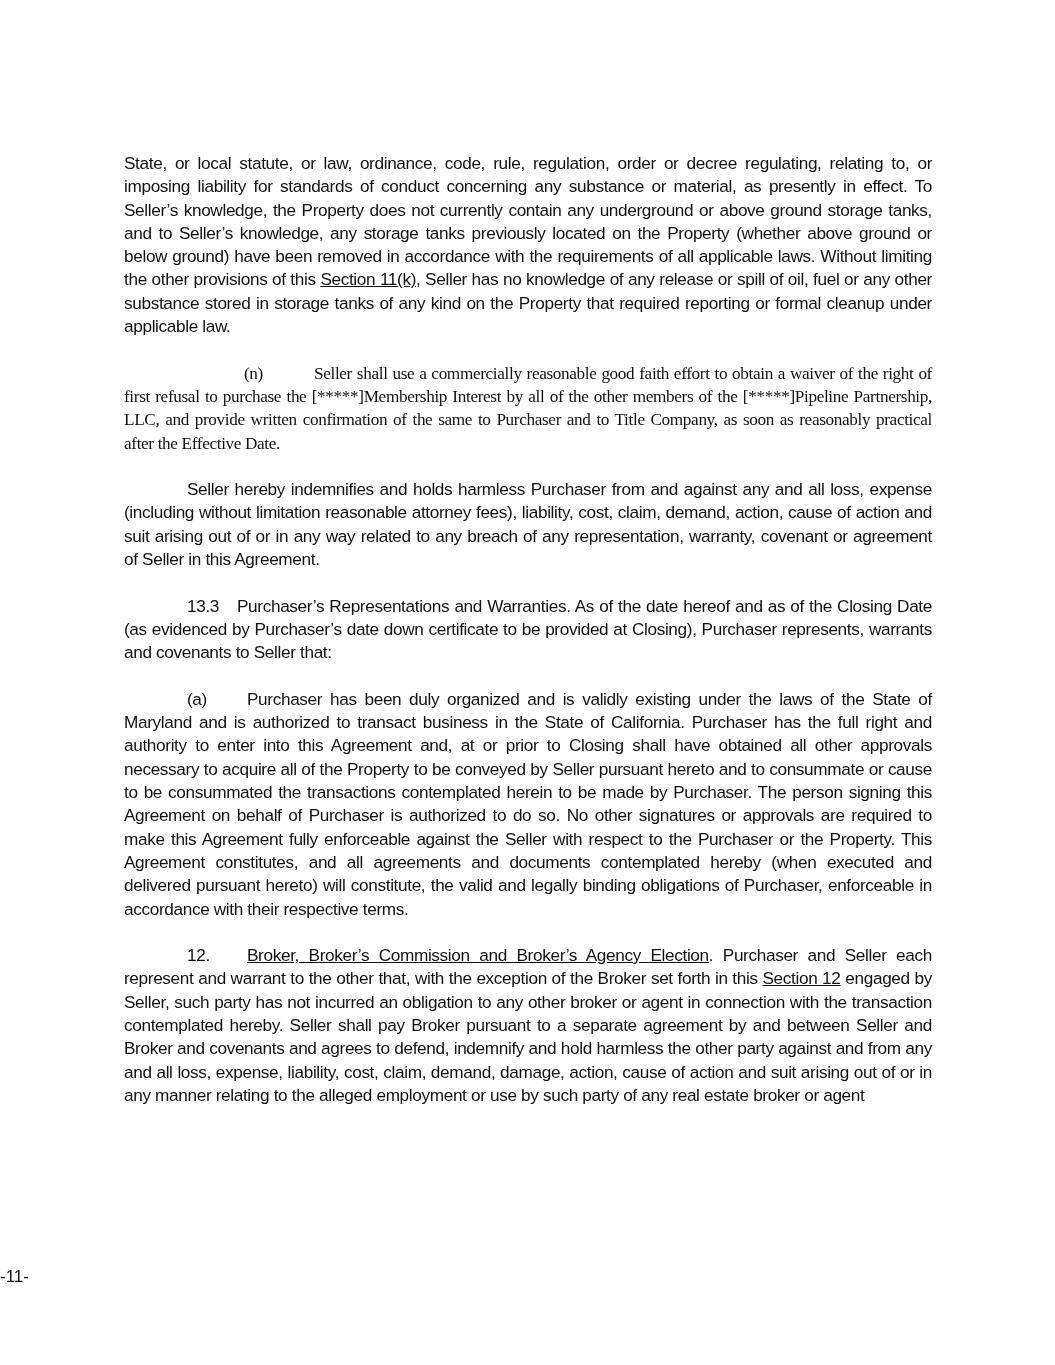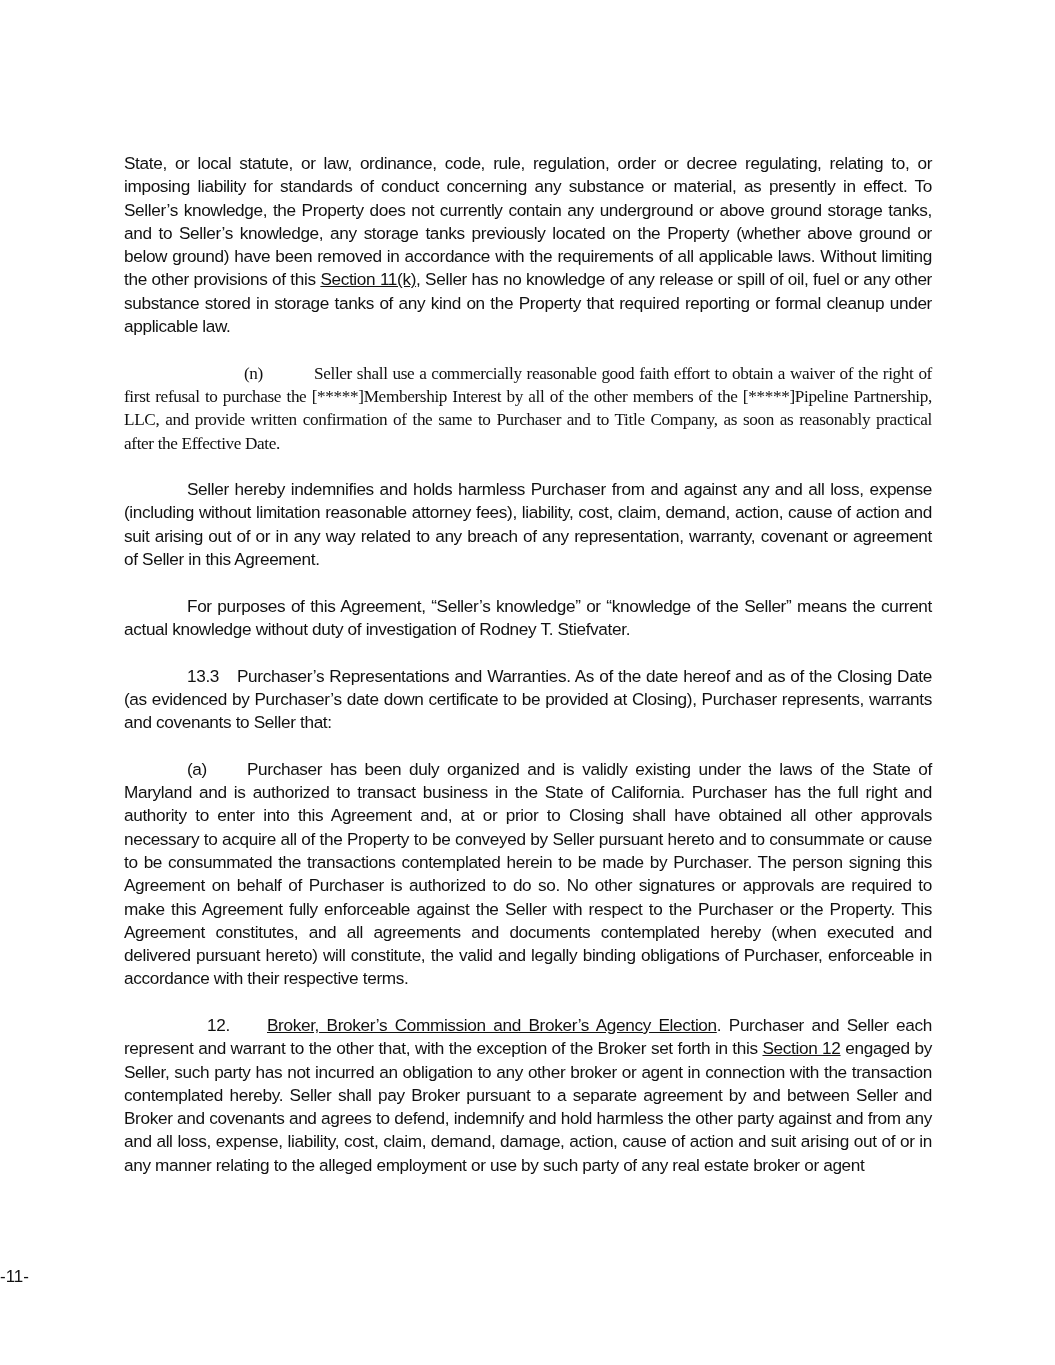--- a/index.html
+++ b/index.html
@@ -10,39 +10,38 @@
     font-size: 17.2px; line-height: 23.3px; color: #111;
     letter-spacing: -0.35px;
   }
   .para { text-align: justify; margin: 0 0 23.3px 0; }
   .indent1 { text-indent: 63px; }
   .indent2 { text-indent: 120px; font-family: Liberation Serif, serif; }
   .num { display: inline-block; text-indent: 0; }
   .num-n { width: 70px; }
   .num-a { width: 60px; }
   .num-111 { width: 50px; }
-  .num-12 { width: 60px; margin-left: 20px; }
+  .num-12 { width: 60px; }
   u { }
   .footer {
     position: absolute; top: 1267px; left: 0; width: 1055px; 
     font-family: "Liberation Sans", sans-serif; font-size: 17px; color: #111;
   }
 </style>
 </head>
 <body>
 
 <div class="page">
 
   <p class="para"><span>State, or local statute, or law, ordinance, code, rule, regulation, order or decree regulating, relating to, or imposing liability for standards of conduct concerning any substance or material, as presently in effect. To Seller’s knowledge, the Property does not currently contain any underground or above ground storage tanks, and to Seller’s knowledge, any storage tanks previously located on the Property (whether above ground or below ground) have been removed in accordance with the requirements of all applicable laws. Without limiting the other provisions of this </span><u>Section 11(k)</u><span>, Seller has no knowledge of any release or spill of oil, fuel or any other substance stored in storage tanks of any kind on the Property that required reporting or formal cleanup under applicable law.</span></p>
 
   <p class="para indent2"><span class="num num-n">(n)</span><span>Seller shall use a commercially reasonable good faith effort to obtain a waiver of the right of first refusal to purchase the [*****]Membership Interest by all of the other members of the [*****]Pipeline Partnership, LLC, and provide written confirmation of the same to Purchaser and to Title Company, as soon as reasonably practical after the Effective Date.</span></p>
 
   <p class="para indent1"><span>Seller hereby indemnifies and holds harmless Purchaser from and against any and all loss, expense (including without limitation reasonable attorney fees), liability, cost, claim, demand, action, cause of action and suit arising out of or in any way related to any breach of any representation, warranty, covenant or agreement of Seller in this Agreement.</span></p>
 
-  <p class="para indent1"><span>For purposes of this Agreement, “Seller’s knowledge” or “knowledge of the Seller” means the current actual knowledge without duty of investigation of Rodney T. Stiefvater.</span></p>
 
   <p class="para indent1"><span class="num num-111">13.3</span><span>Purchaser’s Representations and Warranties. As of the date hereof and as of the Closing Date (as evidenced by Purchaser’s date down certificate to be provided at Closing), Purchaser represents, warrants and covenants to Seller that:</span></p>
 
   <p class="para indent1"><span class="num num-a">(a)</span><span>Purchaser has been duly organized and is validly existing under the laws of the State of Maryland and is authorized to transact business in the State of California. Purchaser has the full right and authority to enter into this Agreement and, at or prior to Closing shall have obtained all other approvals necessary to acquire all of the Property to be conveyed by Seller pursuant hereto and to consummate or cause to be consummated the transactions contemplated herein to be made by Purchaser. The person signing this Agreement on behalf of Purchaser is authorized to do so. No other signatures or approvals are required to make this Agreement fully enforceable against the Seller with respect to the Purchaser or the Property. This Agreement constitutes, and all agreements and documents contemplated hereby (when executed and delivered pursuant hereto) will constitute, the valid and legally binding obligations of Purchaser, enforceable in accordance with their respective terms.</span></p>
 
   <p class="para indent1"><span class="num num-12">12.</span><u>Broker, Broker’s Commission and Broker’s Agency Election</u><span>. Purchaser and Seller each represent and warrant to the other that, with the exception of the Broker set forth in this </span><u>Section 12</u><span> engaged by Seller, such party has not incurred an obligation to any other broker or agent in connection with the transaction contemplated hereby. Seller shall pay Broker pursuant to a separate agreement by and between Seller and Broker and covenants and agrees to defend, indemnify and hold harmless the other party against and from any and all loss, expense, liability, cost, claim, demand, damage, action, cause of action and suit arising out of or in any manner relating to the alleged employment or use by such party of any real estate broker or agent</span></p>
 
 </div>
 
 <div class="footer">-11-</div>

